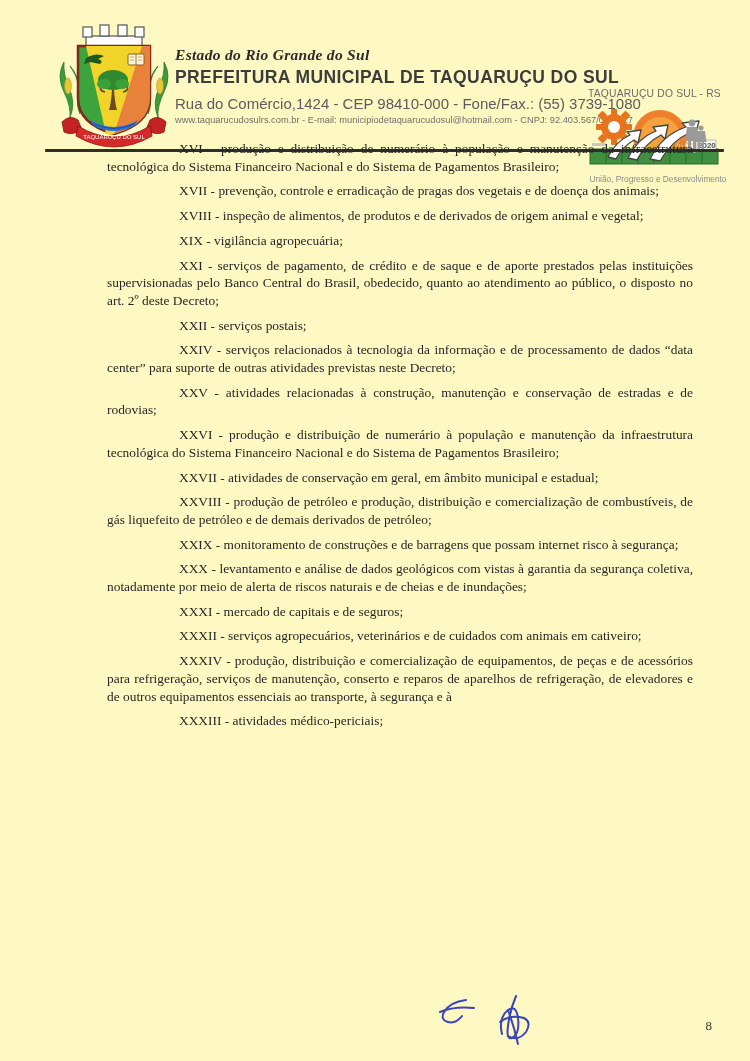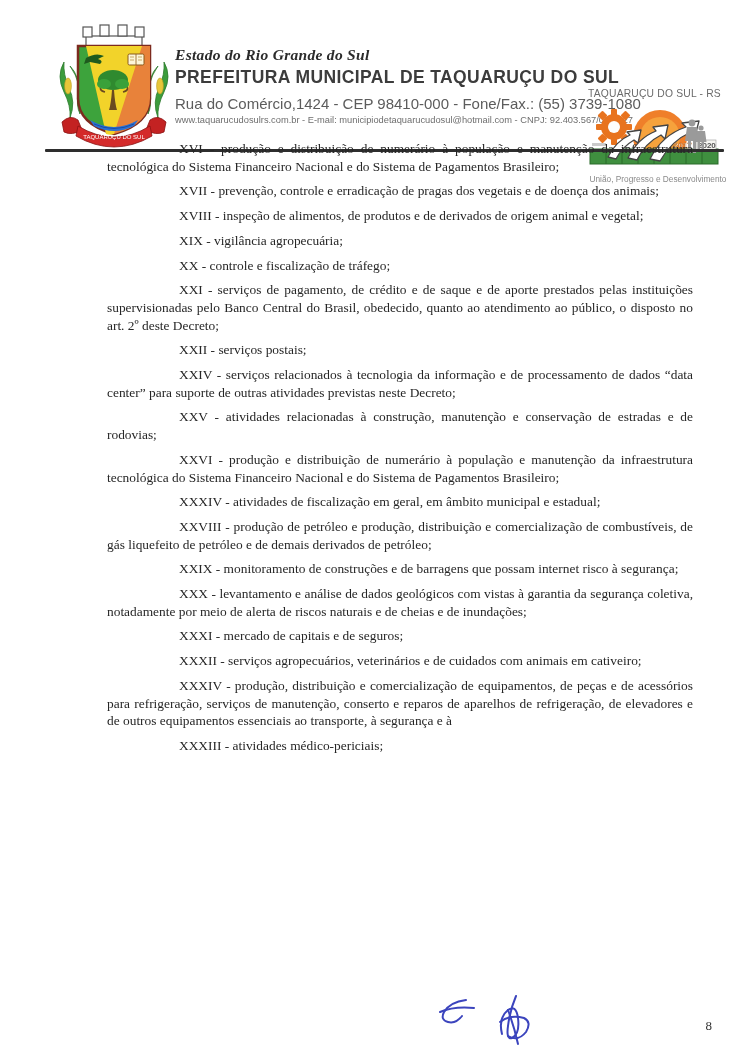--- a/index.html
+++ b/index.html
@@ -1,20 +1,20 @@
 <!DOCTYPE html>
 <html><head>
 <meta charset="utf-8">
 <style>
   * { margin:0; padding:0; box-sizing:border-box; }
   html,body { background:#e8e8e8; }
   #page {
     position:relative;
     width:750px; height:1061px;
-    background:#ffffff;
+    background:#fef9c3;
     font-family:"Liberation Serif", serif;
     color:#262626;
     overflow:hidden;
     margin:0 auto;
   }
 
   
   .crest { position:absolute; left:56px; top:24px; width:116px; height:130px; }
   .hdr-text { position:absolute; left:175px; top:46px; width:410px; }
   .hdr-state {
@@ -180,27 +180,26 @@
     <div class="adm-motto">União, Progresso e Desenvolvimento</div>
   </div>
 
   <div class="hdr-rule"></div>
 
   <div class="decree-body">
     <p>XVI - produção e distribuição de numerário à população e manutenção da infraestrutura tecnológica do Sistema Financeiro Nacional e do Sistema de Pagamentos Brasileiro;</p>
     <p>XVII - prevenção, controle e erradicação de pragas dos vegetais e de doença dos animais;</p>
     <p>XVIII - inspeção de alimentos, de produtos e de derivados de origem animal e vegetal;</p>
     <p>XIX - vigilância agropecuária;</p>
-    <p>XX - controle e fiscalização de tráfego;</p>
     <p>XXI - serviços de pagamento, de crédito e de saque e de aporte prestados pelas instituições supervisionadas pelo Banco Central do Brasil, obedecido, quanto ao atendimento ao público, o disposto no art. 2º deste Decreto;</p>
     <p>XXII - serviços postais;</p>
     <p>XXIV - serviços relacionados à tecnologia da informação e de processamento de dados “data center” para suporte de outras atividades previstas neste Decreto;</p>
     <p>XXV - atividades relacionadas à construção, manutenção e conservação de estradas e de rodovias;</p>
     <p>XXVI - produção e distribuição de numerário à população e manutenção da infraestrutura tecnológica do Sistema Financeiro Nacional e do Sistema de Pagamentos Brasileiro;</p>
-    <p>XXXIV - atividades de fiscalização em geral, em âmbito municipal e estadual;</p>
+    <p>XXVII - atividades de conservação em geral, em âmbito municipal e estadual;</p>
     <p>XXVIII - produção de petróleo e produção, distribuição e comercialização de combustíveis, de gás liquefeito de petróleo e de demais derivados de petróleo;</p>
     <p>XXIX - monitoramento de construções e de barragens que possam internet risco à segurança;</p>
     <p>XXX - levantamento e análise de dados geológicos com vistas à garantia da segurança coletiva, notadamente por meio de alerta de riscos naturais e de cheias e de inundações;</p>
     <p>XXXI - mercado de capitais e de seguros;</p>
     <p>XXXII - serviços agropecuários, veterinários e de cuidados com animais em cativeiro;</p>
     <p>XXXIV - produção, distribuição e comercialização de equipamentos, de peças e de acessórios para refrigeração, serviços de manutenção, conserto e reparos de aparelhos de refrigeração, de elevadores e de outros equipamentos essenciais ao transporte, à segurança e à</p>
     <p>XXXIII - atividades médico-periciais;</p>
   </div>
 
   <svg class="signature" viewBox="0 0 130 64" xmlns="http://www.w3.org/2000/svg">

